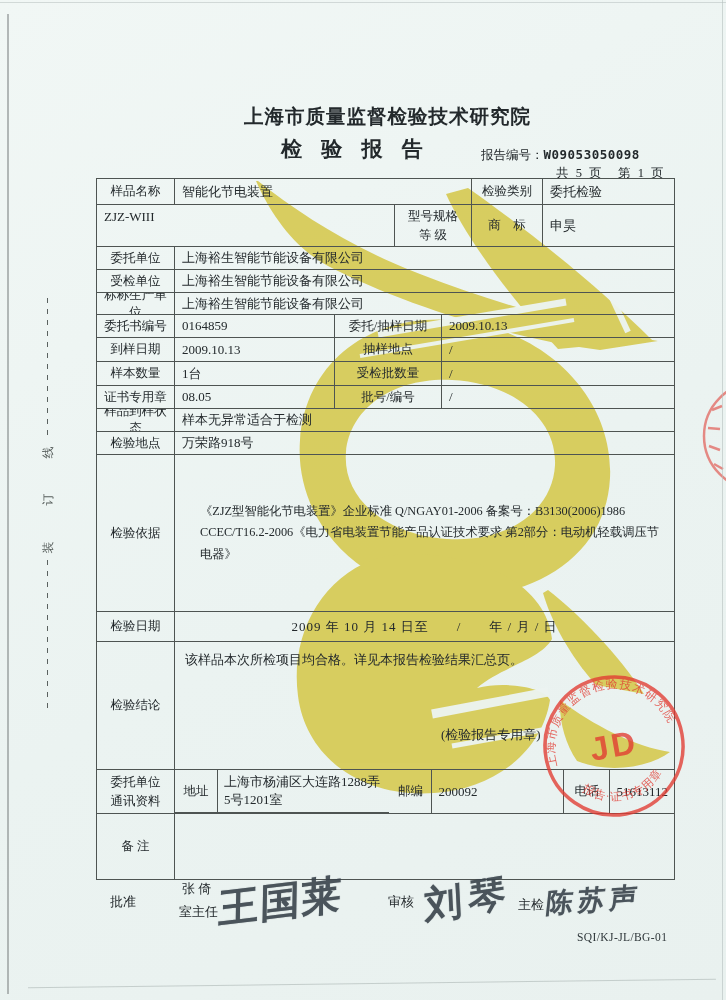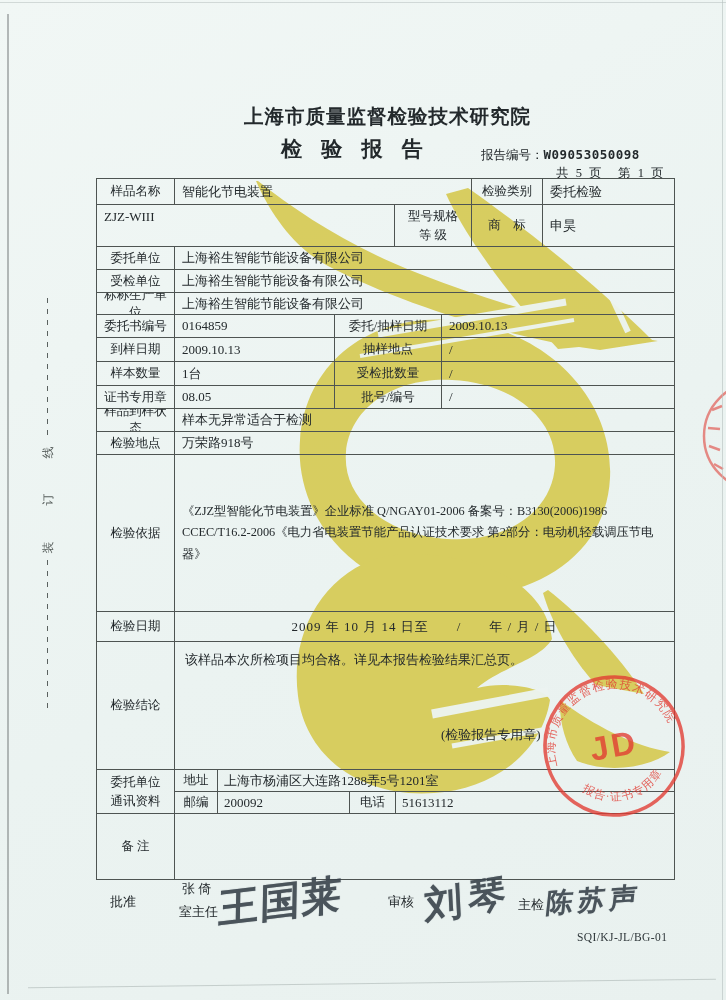--- a/index.html
+++ b/index.html
@@ -45,26 +45,26 @@
   .td{box-sizing:border-box;display:flex;align-items:center;padding:1px 7px;overflow:hidden;}
   .td + .td{border-left:1px solid var(--line);}
   .lab{width:77px;flex:0 0 77px;justify-content:center;text-align:center;font-size:12.5px;padding:1px 2px;}
   .lab2{justify-content:center;text-align:center;font-size:12.5px;padding:1px 2px;}
   .w-val-a{flex:0 0 297px;}
   .w-lab2-a{flex:0 0 71px;}
   .w-val-b{flex:0 0 160px;}
   .w-lab2-b{flex:0 0 107px;}
   .grow{flex:1 1 auto;}
   .two-line{flex-direction:column;justify-content:center;line-height:1.45;}
-  .basis-cell{flex-direction:column;align-items:flex-start;justify-content:center;font-size:12.3px;line-height:1.75;padding-left:7px;}
+  .basis-cell{flex-direction:column;align-items:flex-start;justify-content:center;font-size:12.3px;line-height:1.75;padding-left:25px;}
   .date-cell{justify-content:center;letter-spacing:1px;}
   .concl-cell{position:relative;align-items:flex-start;padding:9px 10px;}
   .seal-note{position:absolute;left:266px;top:84px;font-size:13px;}
   .issue-date{position:absolute;left:284px;bottom:4px;font-size:13px;white-space:nowrap;}
-  .contact-wrap{flex:1 1 auto;padding:0;display:flex;flex-direction:column;align-items:stretch;}
+  .contact-wrap{flex:1 1 auto;padding:0;display:flex;flex-direction:row;align-items:stretch;}
   .sub{display:flex;flex:1 1 50%;}
   .sub.s1{border-bottom:1px solid var(--line);}
   .sc{display:flex;align-items:center;box-sizing:border-box;padding:0 6px;overflow:hidden;}
   .sc + .sc{border-left:1px solid var(--line);}
   .sc-lab{flex:0 0 42px;justify-content:center;font-size:12.5px;padding:0 2px;}
   .sc-zip{flex:0 0 132px;}
   .sc-tel-lab{flex:0 0 46px;justify-content:center;font-size:12.5px;padding:0 2px;}
 
   
   .signoff{position:absolute;left:0;top:0;z-index:3;}

